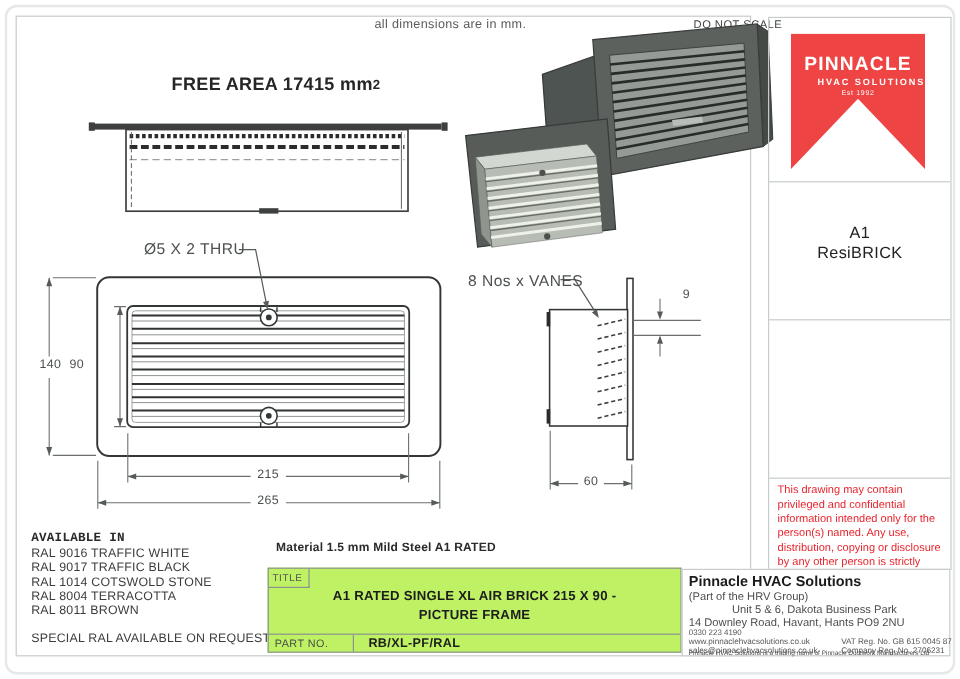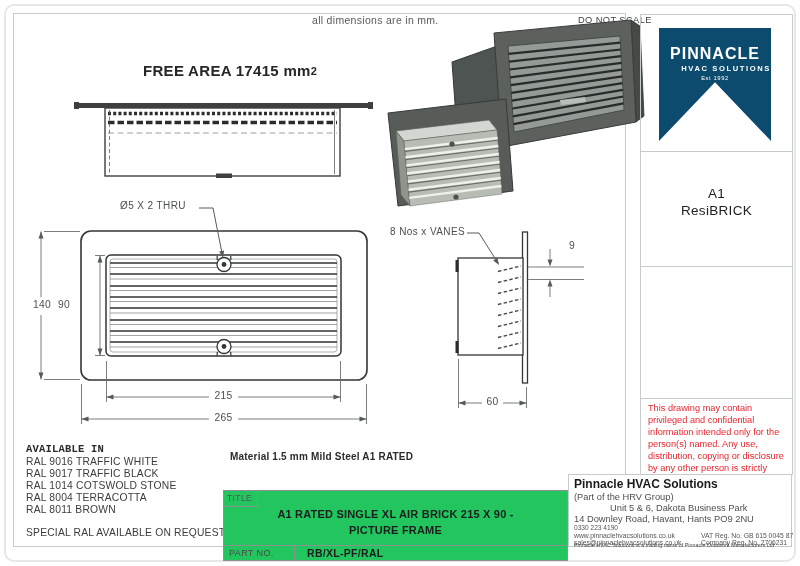--- a/index.html
+++ b/index.html
@@ -4,38 +4,38 @@
 <style>
   html,body{margin:0;padding:0;background:#fff;}
   .page{position:relative;width:800px;height:566px;background:#fff;overflow:hidden;
         font-family:"Liberation Sans","DejaVu Sans",sans-serif;color:#333;}
   .abs{position:absolute;}
   .hline{position:absolute;height:1px;background:#c7cbcb;}
   .vline{position:absolute;width:1px;background:#c7cbcb;}
   .outer-border{position:absolute;left:4px;top:4px;right:4px;bottom:4px;
                 border:2px solid #e5e8e8;border-radius:10px;}
   .dimtxt{position:absolute;font-size:10.3px;color:#4c5050;text-align:center;letter-spacing:.3px;}
-  .callout{position:absolute;font-size:10px;color:#4c5050;letter-spacing:.4px;white-space:nowrap;}
+  .callout{position:absolute;font-size:13px;color:#4c5050;letter-spacing:.4px;white-space:nowrap;}
   .sidebar{position:absolute;left:640px;top:14px;width:151px;border:1px solid #c7cbcb;}
   .cell{position:relative;border-top:1px solid #c7cbcb;}
   .cell:first-child{border-top:none;}
-  .pennant{position:absolute;left:18px;top:13px;width:112px;height:113px;background:#0c4a6e;
+  .pennant{position:absolute;left:18px;top:13px;width:112px;height:113px;background:#ef4444;
            clip-path:polygon(0 0,100% 0,100% 100%,50% 48%,0 100%);text-align:center;}
   .pennant .brand{display:block;margin-top:17px;color:#fff;font-weight:bold;font-size:16px;letter-spacing:1px;}
   .pennant .sub{display:block;margin-top:1px;color:#fff;font-weight:bold;font-size:7.6px;letter-spacing:1.6px;text-align:right;}
   .pennant .est{display:block;margin-top:2px;color:#fff;font-size:5.8px;letter-spacing:.6px;}
   .product-name{position:absolute;left:0;top:33px;width:100%;text-align:center;font-size:13.5px;color:#222;line-height:17px;letter-spacing:.3px;}
   .conf-text{position:absolute;left:7px;top:4px;width:138px;font-size:9.2px;line-height:11.9px;color:#e8252e;}
   .notes{position:absolute;left:26px;top:443px;font-size:10.3px;color:#3c3c3c;letter-spacing:.2px;}
   .notes .ttl{font-weight:bold;font-size:10.5px;color:#2a2a2a;font-family:Liberation Mono, monospace;}
   .notes li{list-style:none;margin:0;padding:0;line-height:12.1px;}
   .notes ul{margin:1px 0 0 0;padding:0;}
   .special{position:absolute;left:26px;top:527px;font-size:10.3px;color:#3c3c3c;letter-spacing:.2px;}
   .material{position:absolute;left:230px;top:451px;font-weight:bold;font-size:10px;color:#2b2b2b;letter-spacing:.2px;}
-  .titleblock{position:absolute;left:223px;top:490px;width:345px;height:71px;border:1px solid #8d9191;box-sizing:border-box;background:#22c55e;}
+  .titleblock{position:absolute;left:223px;top:473px;width:345px;height:71px;border:1px solid #8d9191;box-sizing:border-box;background:#bef264;}
   .titlelabel{position:absolute;left:0;top:0;width:34px;height:16px;border-right:1px solid #8d9191;border-bottom:1px solid #8d9191;
               font-size:8.3px;color:#555;padding:2px 0 0 3px;box-sizing:border-box;letter-spacing:.5px;}
   .titletext{position:absolute;left:0;top:16px;width:100%;text-align:center;font-weight:bold;font-size:11px;color:#1d1d1d;line-height:15.5px;letter-spacing:.2px;}
   .partrow{position:absolute;left:0;bottom:0;width:100%;height:15px;border-top:1px solid #8d9191;box-sizing:border-box;}
   .partlabel{position:absolute;left:0;top:0;width:71px;height:100%;border-right:1px solid #8d9191;box-sizing:border-box;
              font-size:9px;color:#4a4a4a;padding:2px 0 0 5px;letter-spacing:.4px;}
   .partvalue{position:absolute;left:83px;top:1px;font-weight:bold;font-size:10.5px;color:#1d1d1d;letter-spacing:.3px;}
   .addr{position:absolute;left:568px;top:474px;width:224px;height:73px;border:1px solid #c7cbcb;box-sizing:border-box;background:#fff;}
   .addr span{position:absolute;white-space:nowrap;text-align:right;}
   .a-name{left:5px;top:2px;font-weight:bold;font-size:12px;color:#1b1b1b;}

